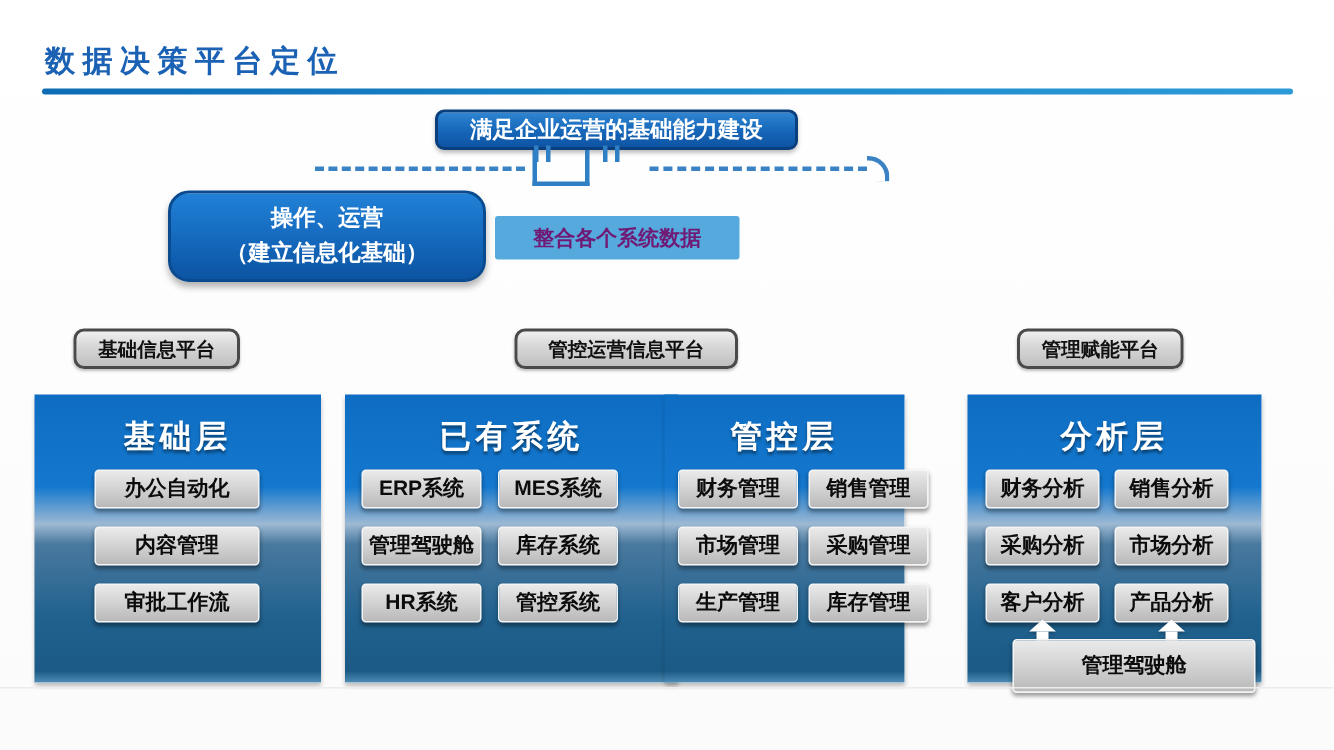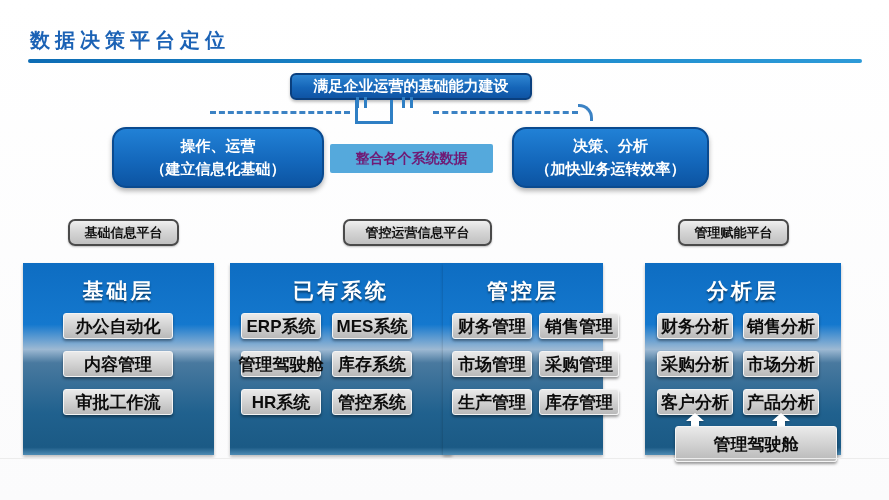--- a/index.html
+++ b/index.html
@@ -68,21 +68,21 @@
   }
   
   .plat {
     position:absolute; top:219px; height:27px;
     background:linear-gradient(180deg,#efefef 0%,#d6d6d6 45%,#c0c0c0 100%);
     border:2px solid #4a4a4a; border-radius:7px;
     color:#111; font-weight:bold; font-size:13px;
     display:flex; align-items:center; justify-content:center;
     box-shadow:0 1px 2px rgba(0,0,0,.25);
   }
-  .plat-1 { left:68px;  width:111px; }
+  .plat-1 { left:49px;  width:111px; }
   .plat-2 { left:343px; width:149px; }
   .plat-3 { left:678px; width:111px; }
   
   .col {
     position:absolute; top:263px; height:192px;
     background:linear-gradient(180deg,
       #0e6dc2 0%, #1478ce 32%, #9db9d3 45%, #49799f 52%,
       #20618e 78%, #1b5a85 96%, #4f8cb4 100%);
     box-shadow:0 2px 3px rgba(0,0,0,.25);
   }
@@ -92,21 +92,21 @@
   .col-4 { left:645px; width:196px; }
   .col-header {
     position:absolute; top:14px; left:0; width:100%;
     text-align:center; color:#fff; font-weight:bold; font-size:21px;
     letter-spacing:3px; text-shadow:0 2px 2px rgba(0,0,0,.45);
   }
   .chip {
     position:absolute; height:26px;
     background:linear-gradient(180deg,#eaeaea 0%,#d2d2d2 50%,#b9b9b9 100%);
     border:1px solid #f4f4f4; border-radius:3px;
-    color:#0c0c0c; font-weight:bold; font-size:17px;
+    color:#0c0c0c; font-weight:bold; font-size:14px;
     display:flex; align-items:center; justify-content:center;
     box-shadow:0 2px 3px rgba(0,0,0,.4);
     white-space:nowrap;
   }
   
   .c1 { left:40px; width:110px; }
   .r1 { top:50px; } .r2 { top:88px; } .r3 { top:126px; }
   
   .c2l { left:11px;  width:80px; }
   .c2r { left:102px; width:80px; }
@@ -148,24 +148,20 @@
   <div class="quote quote-a"></div>
   <div class="quote quote-b"></div>
   <div class="hook"></div>
 
   <div class="flow-box flow-left">
     <span>操作、运营</span>
     <span>（建立信息化基础）</span>
   </div>
   <div class="flow-center">
     <span>整合各个系统数据</span>
-  </div>
-  <div class="flow-box flow-right">
-    <span>决策、分析</span>
-    <span>（加快业务运转效率）</span>
   </div>
 
   <div class="plat plat-1">
     <span>基础信息平台</span>
   </div>
   <div class="plat plat-2">
     <span>管控运营信息平台</span>
   </div>
   <div class="plat plat-3">
     <span>管理赋能平台</span>

